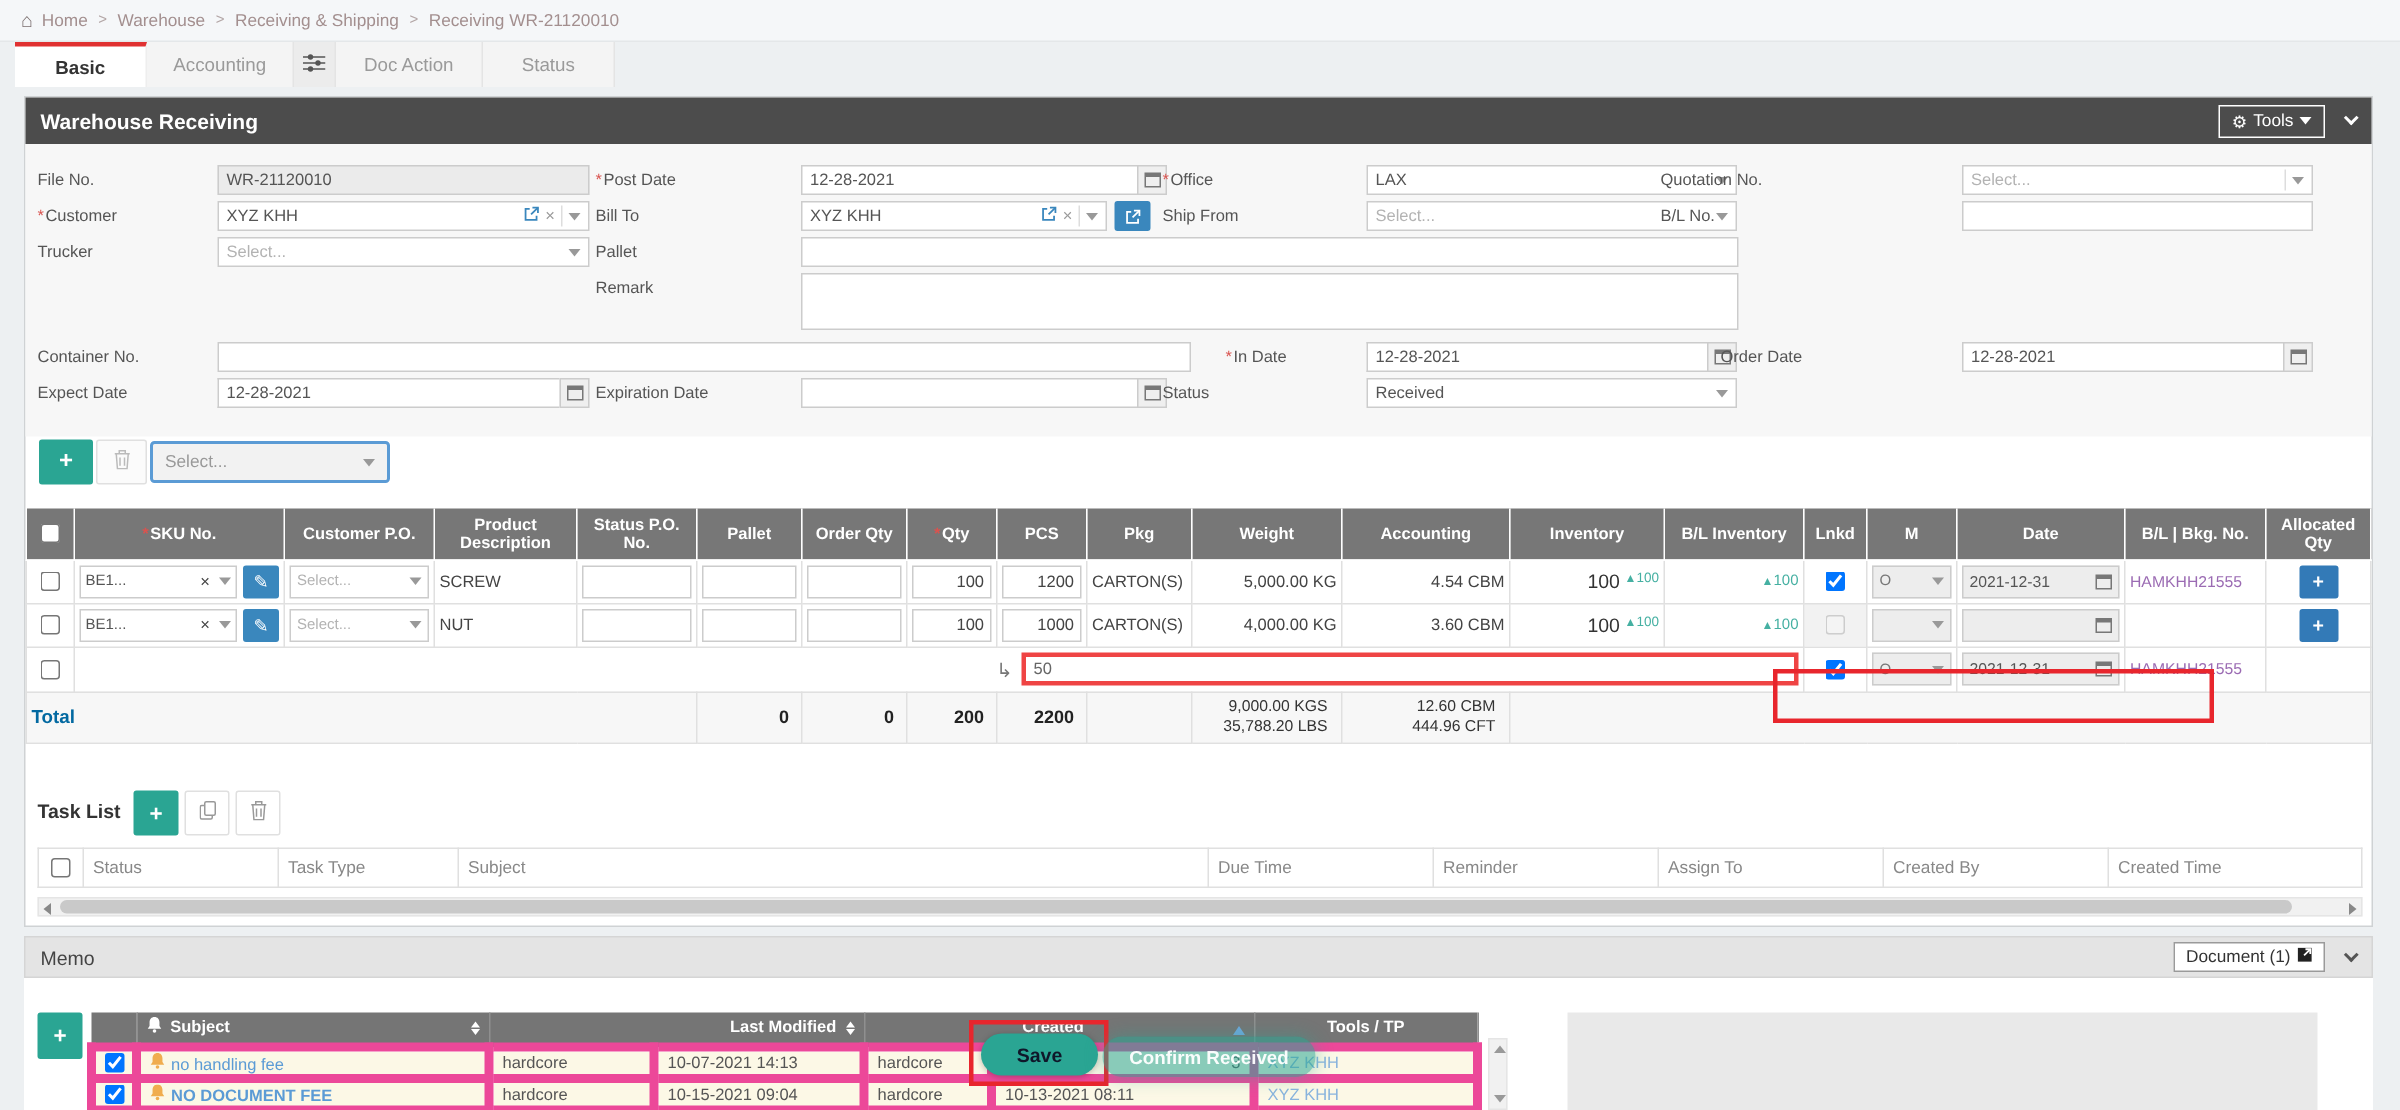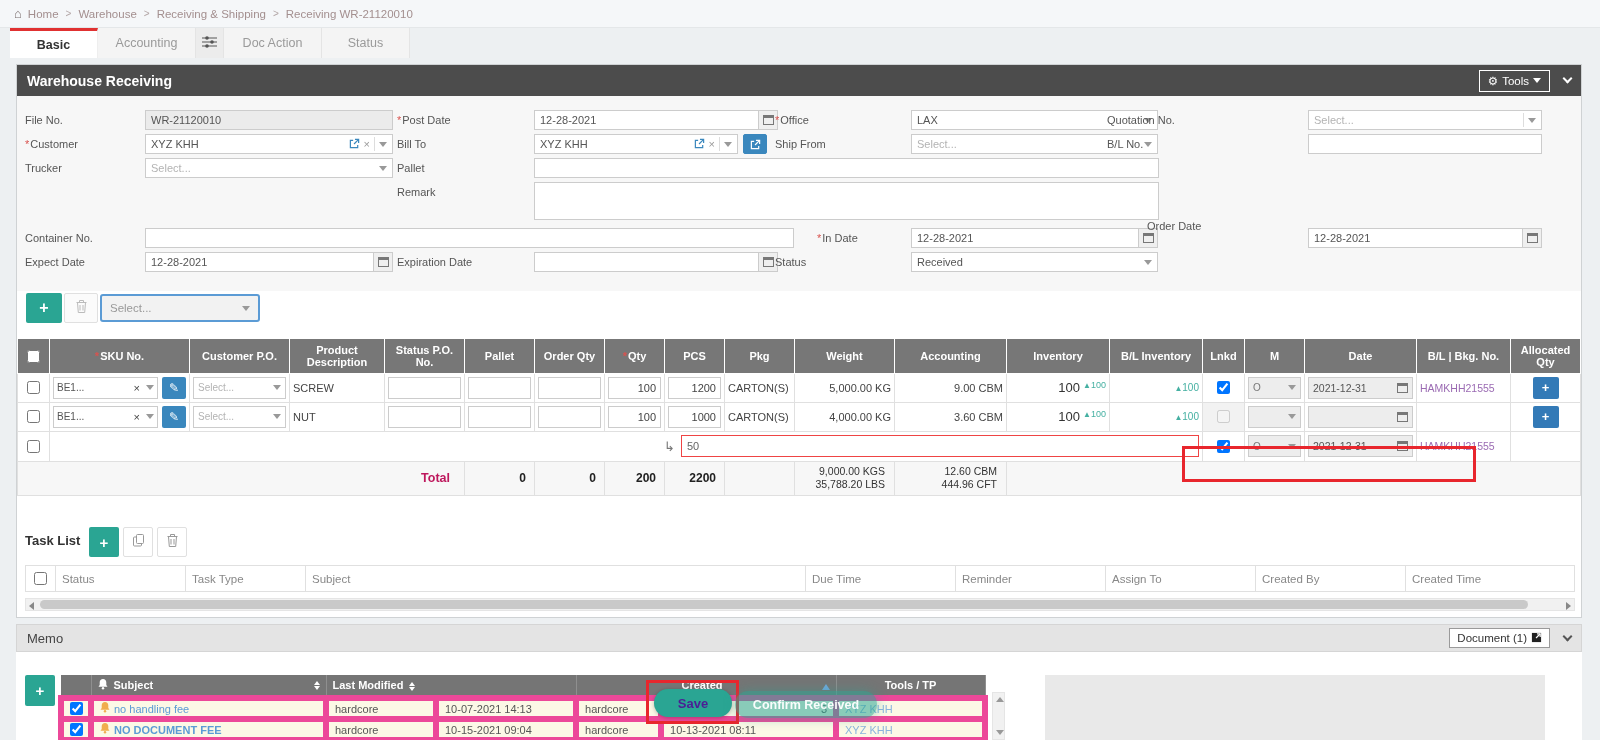--- a/index.html
+++ b/index.html
@@ -64,24 +64,24 @@
 .invnum{font-size:13px;color:#333}
 .delta{color:#45b0a2;font-size:9px;vertical-align:top}
 .delta .tri{font-size:8px}
 .plink{color:#9b6bb3;font-size:10.5px;cursor:pointer}
 .addalloc{width:26px;height:22px;background:#337ab7;border:none;border-radius:2px;color:#fff;font-weight:bold;font-size:13px;cursor:pointer}
 tr.allochead td{background:#868686;height:21px;border:1px solid #fff;padding:0}
 .alloclbl{color:#fff;font-size:11px;margin-left:615px}
 .alloclbl b{font-weight:bold}
 tr.allocrow td{height:30px}
 .allocflex{display:flex;align-items:center;justify-content:flex-end;gap:6px}
-.allocinput{width:518px;height:22px;border:1px solid #ef4444;font-size:11px;color:#666;padding:0 5px;font-family:"Liberation Sans",sans-serif}
+.allocinput{width:518px;height:22px;border:3px solid #ef4444;font-size:11px;color:#666;padding:0 5px;font-family:"Liberation Sans",sans-serif}
 .retarrow{color:#777;font-size:13px}
 tr.totalrow td{background:#f7f7f7;height:34px;border:1px solid #e0e0e0}
-tr.totalrow .tl{font-weight:bold;font-size:12.5px;color:#be185d;text-align:right;padding-right:14px}
+tr.totalrow .tl{font-weight:bold;font-size:12.5px;color:#0369a1;text-align:left;padding-right:14px}
 tr.totalrow .tn{font-weight:bold;font-size:12px;color:#222;text-align:right;padding-right:8px}
 .twoline{font-size:10.5px;color:#333;text-align:right;line-height:13px;padding-right:6px}
 
 .tasklbl{position:absolute;left:8px;top:468px;font-size:13px;font-weight:bold;color:#333}
 .taskbtn{position:absolute;top:462px;width:30px;height:30px;border-radius:2px;cursor:pointer;display:flex;align-items:center;justify-content:center}
 .taskbtn.add{background:#2aa593;border:none;color:#fff;font-size:15px;font-weight:bold}
 .taskbtn.ghost{background:#fff;border:1px solid #e0e0e0}
 .task-wrap{position:absolute;left:8px;top:500px;width:1550px}
 table.task{width:100%;border-collapse:collapse;table-layout:fixed}
 table.task th{border:1px solid #e0e0e0;height:26px;font-size:11.5px;color:#888;font-weight:normal;text-align:left;padding:0 6px;background:#fff}
@@ -109,21 +109,21 @@
 .sort .d{border-top:4px solid #fff}
 .bluetri{display:inline-block;width:0;height:0;border-left:4px solid transparent;border-right:4px solid transparent;border-bottom:6px solid #6fa8dc;float:right;margin-top:5px}
 .thflex{display:flex;align-items:center}
 .vscroll{position:absolute;left:976px;top:40px;width:13px;height:48px;background:#f1f1f1;border:1px solid #e5e5e5}
 .varrow{position:absolute;left:2.5px;width:0;height:0;border-left:4px solid transparent;border-right:4px solid transparent}
 .varrow.u{top:4px;border-bottom:5px solid #999}
 .varrow.d{bottom:4px;border-top:5px solid #999}
 .docpanel{position:absolute;left:1029px;top:23px;width:500px;height:65px;background:#e9e9e9}
 
 .annot{position:absolute;border:3px solid #e8262d;pointer-events:none}
-.savebtn{position:absolute;left:654px;top:689px;width:78px;height:28px;background:#2aa593;border:none;border-radius:14px;color:#4c1d95;font-size:13px;font-weight:bold;cursor:pointer;box-shadow:0 1px 4px rgba(0,0,0,.25)}
+.savebtn{position:absolute;left:654px;top:689px;width:78px;height:28px;background:#2aa593;border:none;border-radius:14px;color:#0f172a;font-size:13px;font-weight:bold;cursor:pointer;box-shadow:0 1px 4px rgba(0,0,0,.25)}
 .confirmbtn{position:absolute;left:735px;top:691px;width:142px;height:27px;background:rgba(42,165,147,.55);border:none;border-radius:13px;color:rgba(255,255,255,.95);font-size:12.5px;font-weight:bold;cursor:pointer;box-shadow:0 0 12px rgba(42,165,147,.45)}
 .cb{width:13px;height:13px;vertical-align:middle}
 input.txt{font-family:"Liberation Sans",sans-serif}
 </style>
 </head>
 <body>
 
 <div class="page">
 
   <div class="crumbbar">
@@ -251,21 +251,21 @@
 
       <div class="flabel" style="left:8px;top:132px;width:116px"><span>Container No.</span></div>
       <div class="fld" style="left:128px;top:132px;width:649px"></div>
       <div class="flabel" style="left:800px;top:132px;width:89px"><span class="req">*</span><span>In Date</span></div>
       <div class="dategrp" style="left:894px;top:132px;width:247px">
         <input class="din txt" value="12-28-2021" style="">
         <span class="cal-addon">
             <span class="cal"></span>
           </span>
       </div>
-      <div class="flabel" style="left:1130px;top:120px;width:156px"><span>Order Date</span></div>
+      <div class="flabel" style="left:1130px;top:132px;width:156px"><span>Order Date</span></div>
       <div class="dategrp" style="left:1291px;top:132px;width:234px">
         <input class="din txt" value="12-28-2021" style="">
         <span class="cal-addon">
             <span class="cal"></span>
           </span>
       </div>
 
       <div class="flabel" style="left:8px;top:156px;width:116px"><span>Expect Date</span></div>
       <div class="dategrp" style="left:128px;top:156px;width:248px">
         <input class="din txt" value="12-28-2021" style="">
@@ -372,21 +372,21 @@
           <td>
                 <div class="emptyinp"></div>
               </td>
           <td>
                 <div class="emptyinp"></div>
               </td>
           <td><input class="numinp txt" value="100" style=""></td>
           <td><input class="numinp txt" value="1200" style=""></td>
           <td>CARTON(S)</td>
           <td class="rt">5,000.00 KG</td>
-          <td class="rt">9.00 CBM</td>
+          <td class="rt">4.54 CBM</td>
           <td class="rt"><span class="invnum">100</span> <span class="delta"><span class="tri">▲</span><span>100</span></span></td>
           <td class="rt"><span class="delta" style="font-size:10px"><span class="tri">▲</span><span>100</span></span></td>
           <td style="text-align:center"><input type="checkbox" class="cb" checked="" style=""></td>
           <td>
                 <div class="selbox gray">
                   <span class="ph" style="color:#777">O</span>
                   <span class="sp" style="flex:1"></span>
                   <span class="caret"></span>
                 </div>
               </td>
@@ -586,21 +586,21 @@
                       <circle cx="5" cy="9.3" r="1.2" fill="#fff"></circle>
                     </svg></span>
                   <span>Subject</span>
                   <span class="sp" style="flex:1"></span>
                   <span class="sort">
                     <i class="u"></i>
                     <i class="d"></i>
                   </span>
                 </span>
               </th>
-          <th colspan="2" style="text-align:left"><span>Last Modified</span><span class="sort">
+          <th colspan="2" style="text-align:right"><span>Last Modified</span><span class="sort">
                   <i class="u"></i>
                   <i class="d"></i>
                 </span></th>
           <th colspan="2" style="text-align:center"><span>Created</span><span class="bluetri"></span></th>
           <th style="text-align:center">Tools / TP</th>
         </tr>
         <tr>
           <td style="text-align:center"><input type="checkbox" class="cb" checked="" style=""></td>
           <td><span style="margin-right:4px"><svg width="10" height="11" viewBox="0 0 10 11">
                     <path fill="#f0ad4e" d="M5 0C3 0 1.7 1.5 1.7 3.5V6L0.5 7.8h9L8.3 6V3.5C8.3 1.5 7 0 5 0z"></path>

